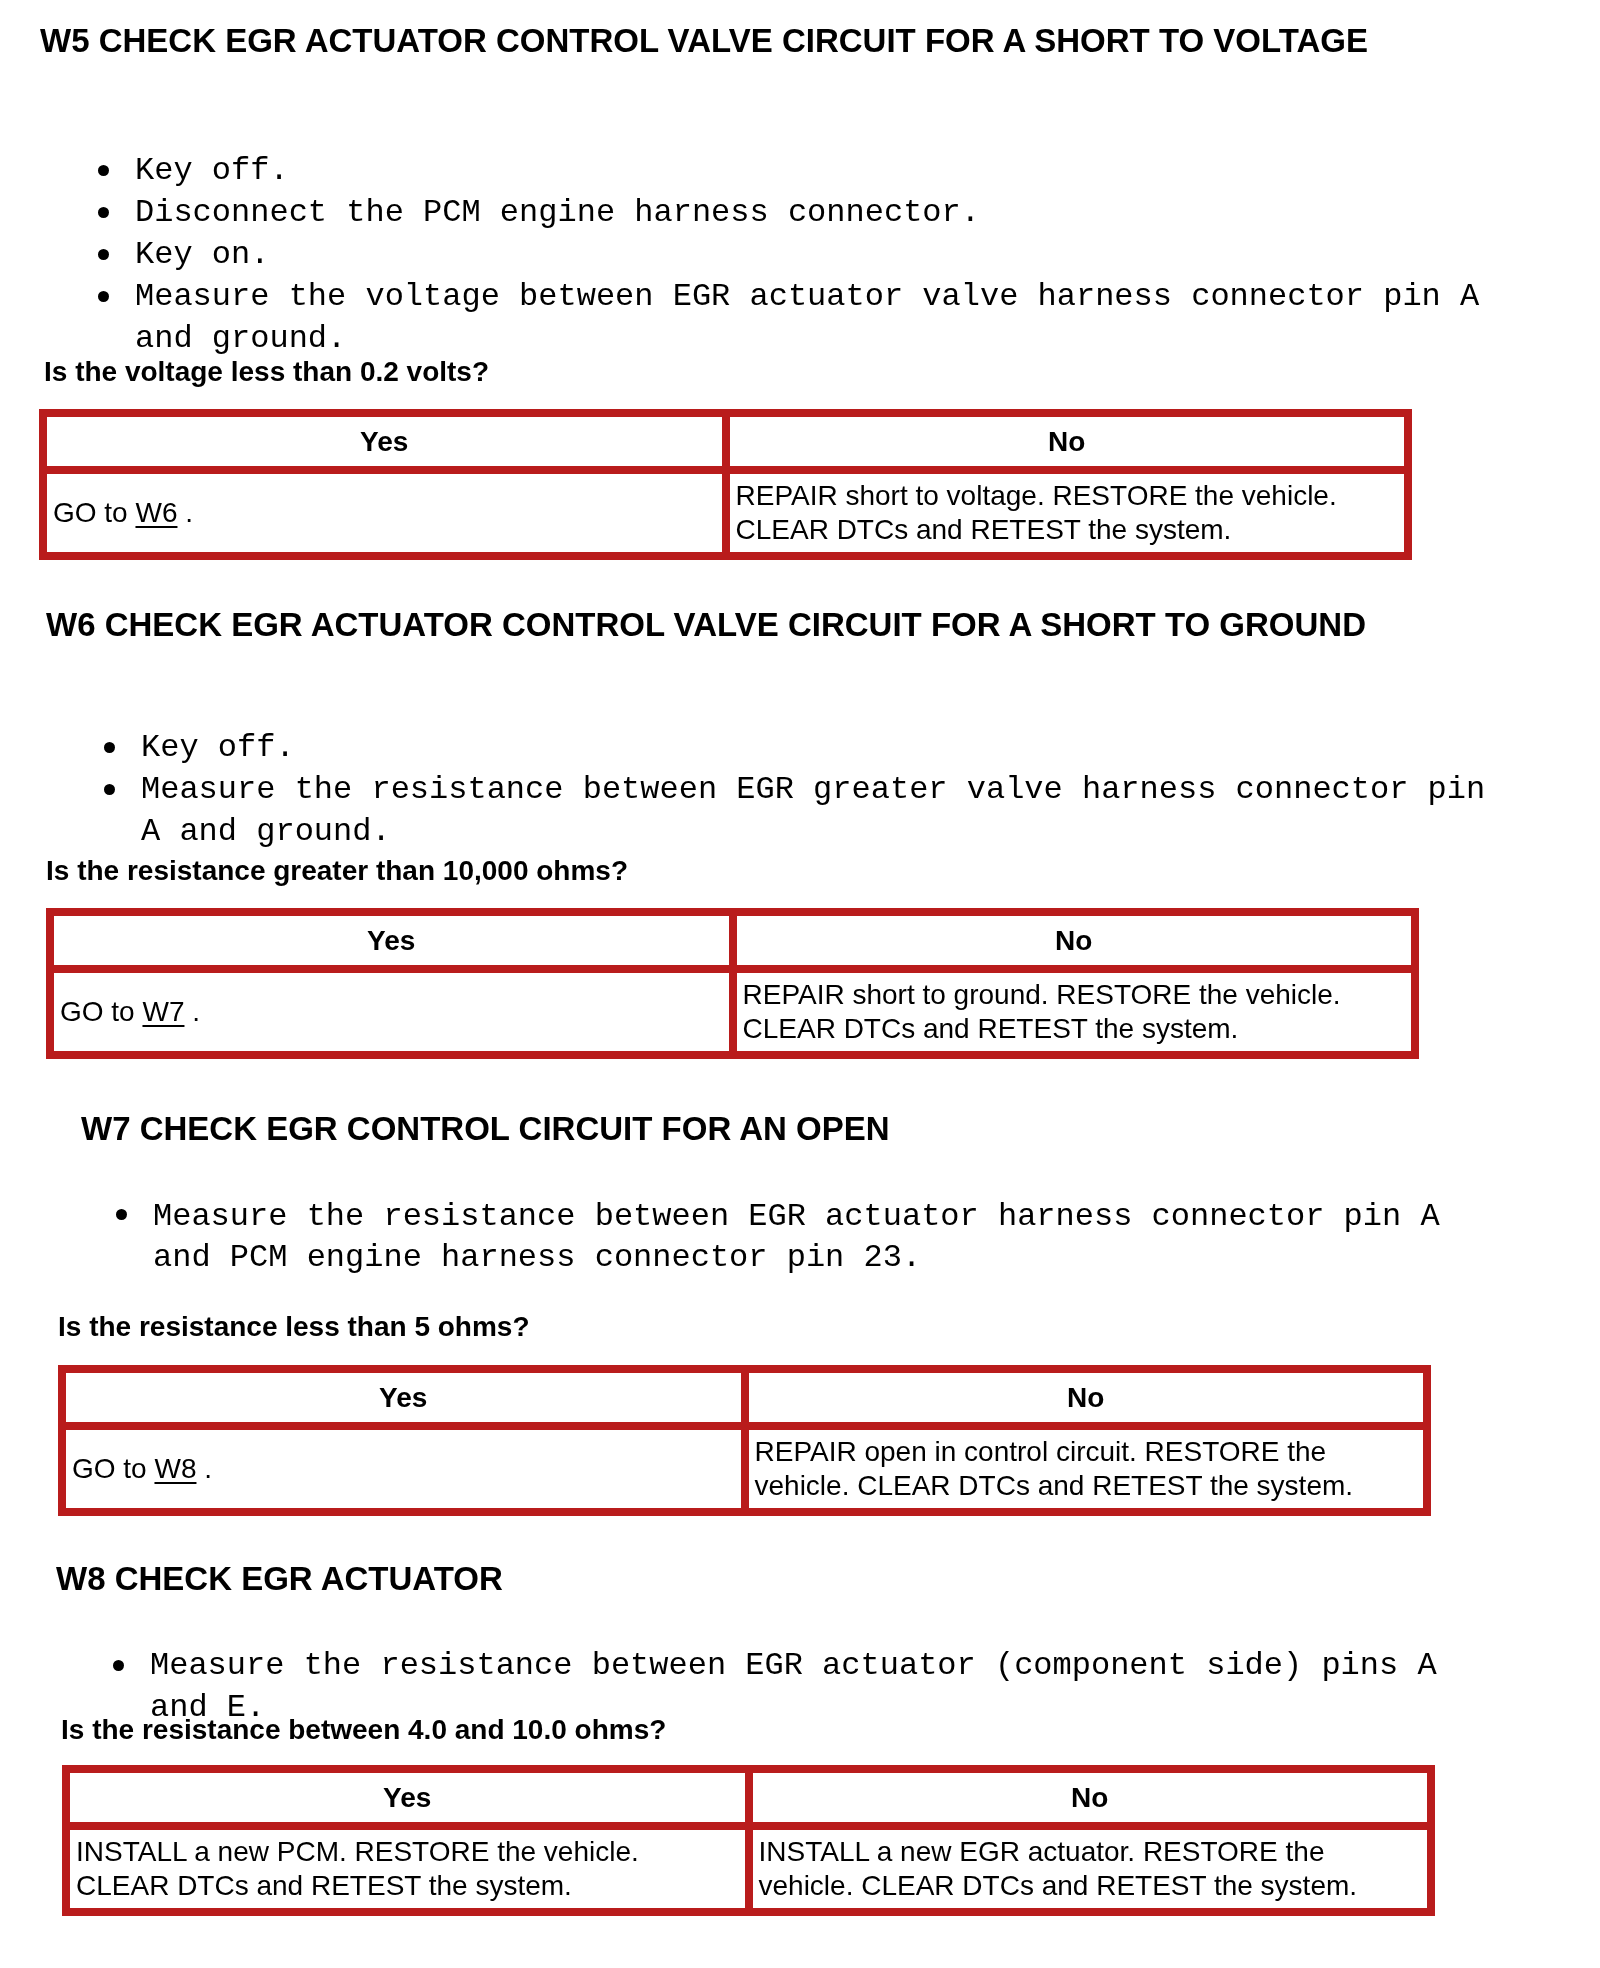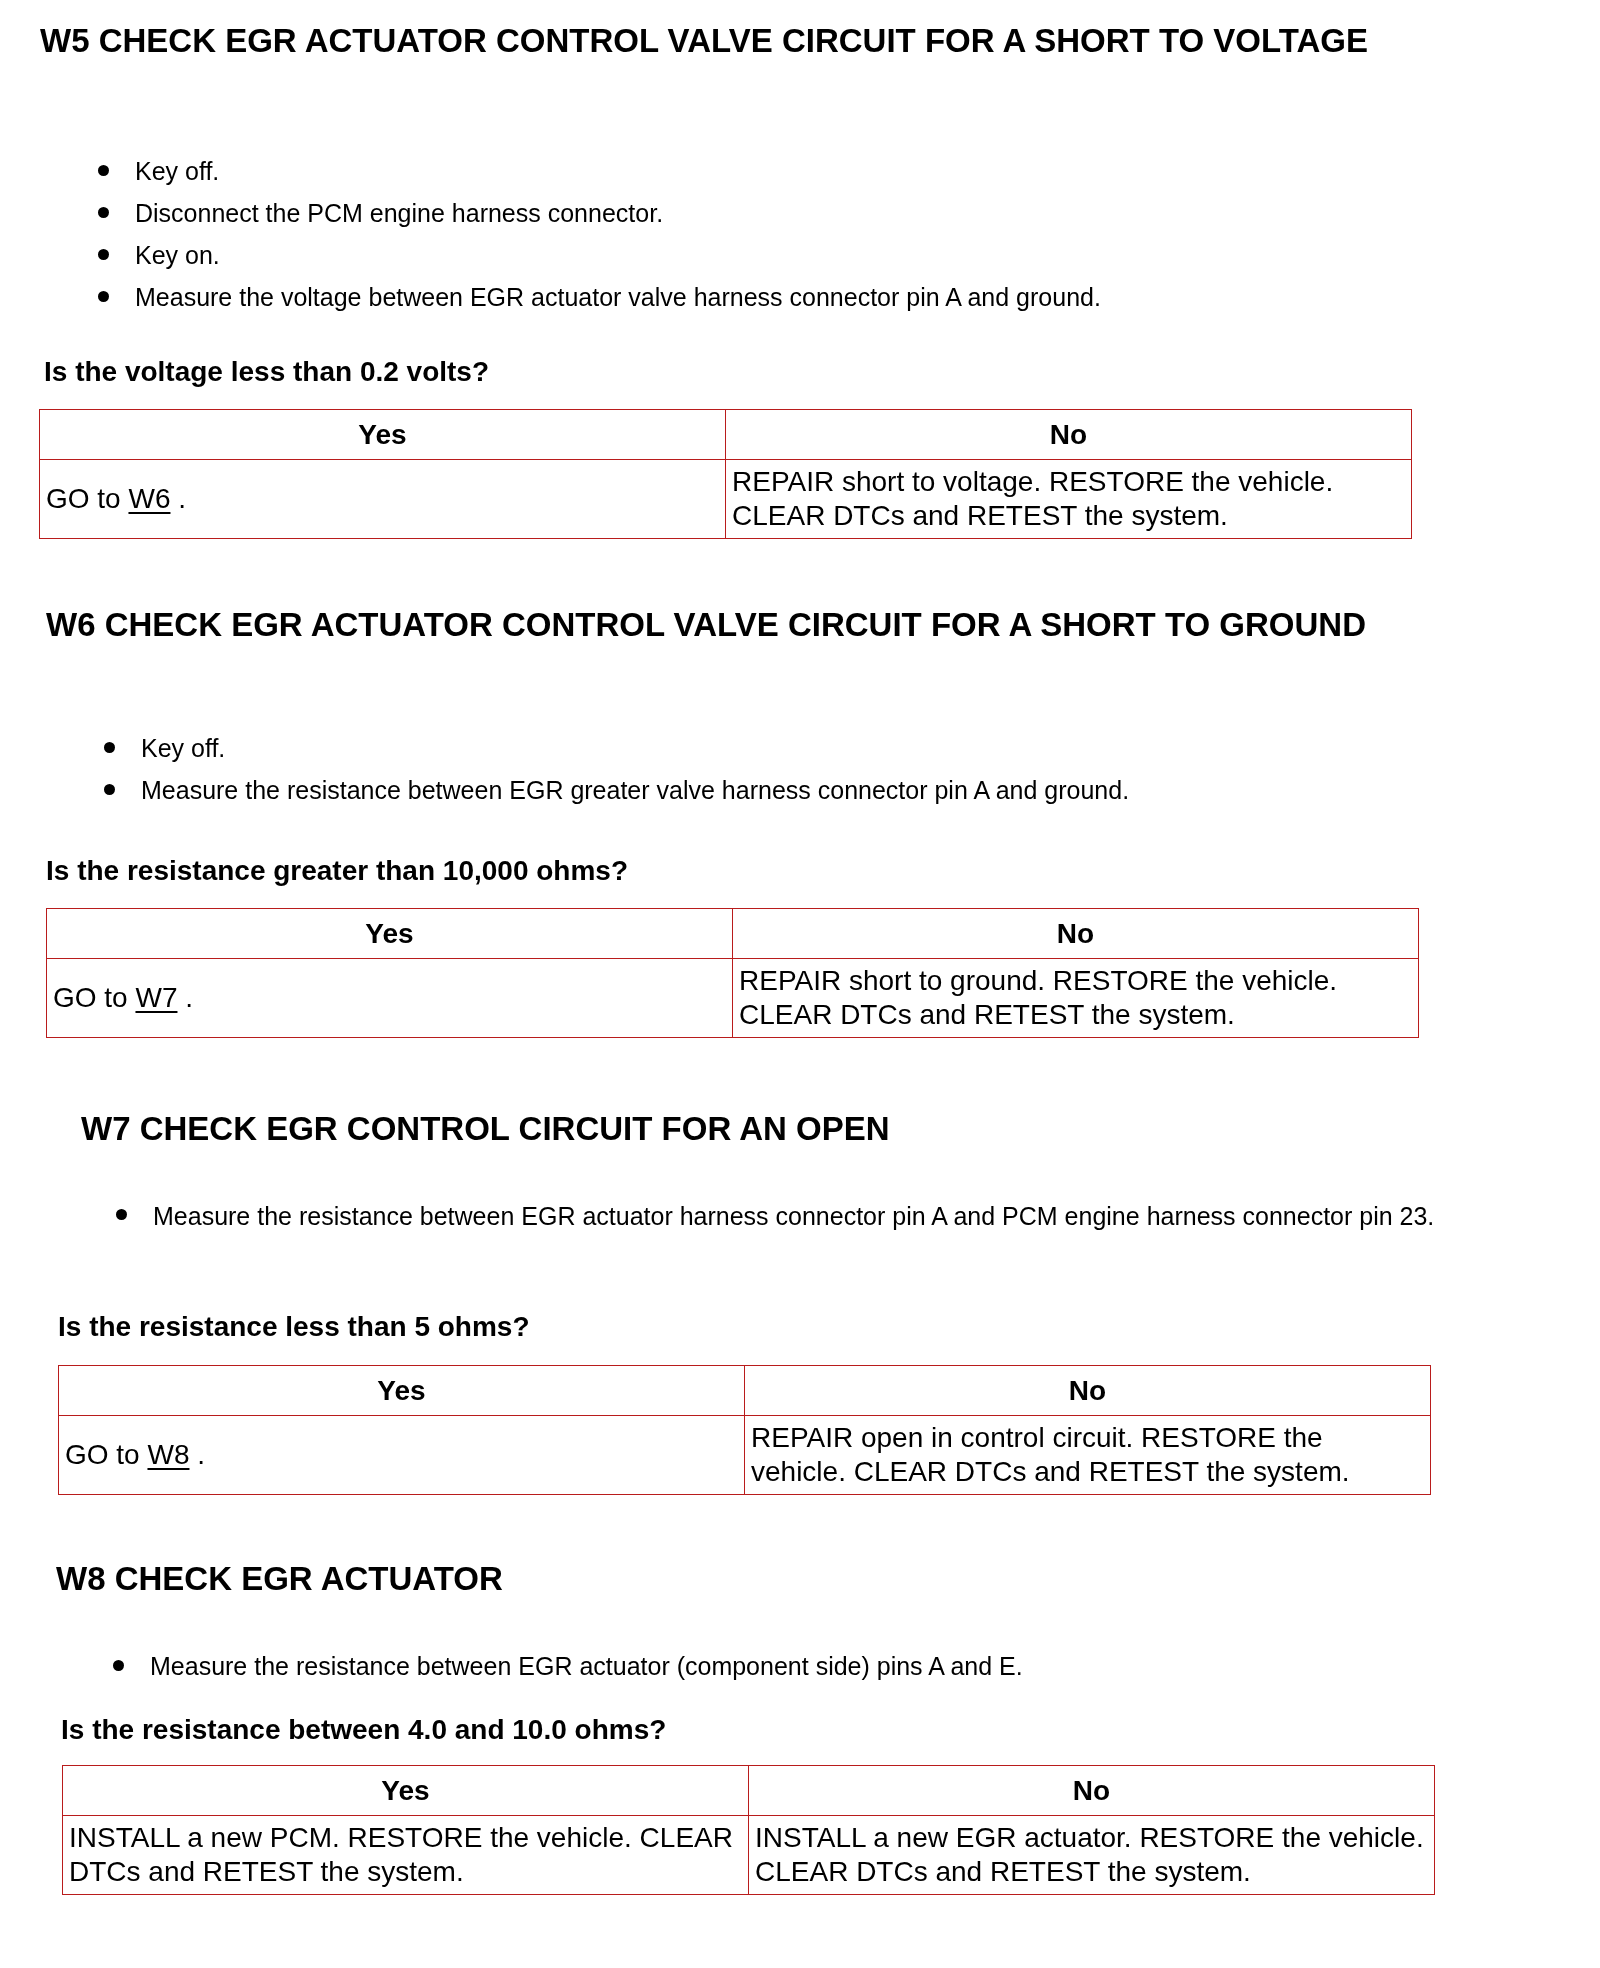--- a/index.html
+++ b/index.html
@@ -2,28 +2,28 @@
 <html><head>
 <meta charset="utf-8">
 <style>
   html, body { margin: 0; padding: 0; background: #ffffff; }
   body { width: 1600px; height: 1968px; position: relative; overflow: hidden;
          font-family: "Liberation Sans", sans-serif; color: #000000; }
   .section { position: absolute; left: 0; width: 1600px; }
   .heading { position: absolute; margin: 0; font-weight: bold; font-size: 33px;
              line-height: 42px; width: 1400px; letter-spacing: 0px; }
   .bullets { position: absolute; margin: 0; padding: 0; list-style: none; }
-  .bullets li { position: relative; font-size: 25px; line-height: 42px; padding-left: 37px; }
+  .bullets li { position: relative; font-size: 32px; line-height: 42px; padding-left: 37px; font-family: Liberation Mono, monospace; }
   .bullets li.wrap { line-height: 41px; }
   .bullets li .dot { position: absolute; left: 0; top: 15px; width: 11px; height: 11px;
                      border-radius: 50%; background: #000; }
   .bullets li.wrap .dot { top: 13px; }
   .question { position: absolute; margin: 0; font-weight: bold; font-size: 28px; line-height: 34px; }
   table.yn { position: absolute; border-collapse: collapse; width: 1373px; table-layout: fixed; }
-  table.yn td, table.yn th { border: 1px solid #b91c1c; padding: 0 6px; font-size: 28px; }
+  table.yn td, table.yn th { border: 8px solid #b91c1c; padding: 0 6px; font-size: 28px; }
   table.yn th { font-weight: bold; height: 49px; text-align: center; }
   table.yn td { height: 78px; line-height: 34px; vertical-align: middle; text-align: left; font-weight: normal; }
   .link { text-decoration: underline; text-underline-offset: 4px; text-decoration-thickness: 2px; cursor: pointer; }
 </style>
 </head>
 <body>
 
 <div class="section">
   <h2 class="heading" style="left:40px; top:20px; width:1380px;">W5 CHECK EGR ACTUATOR CONTROL VALVE CIRCUIT FOR A SHORT TO VOLTAGE</h2>
   <ul class="bullets" style="left:98px; top:150px; width:1400px;">

